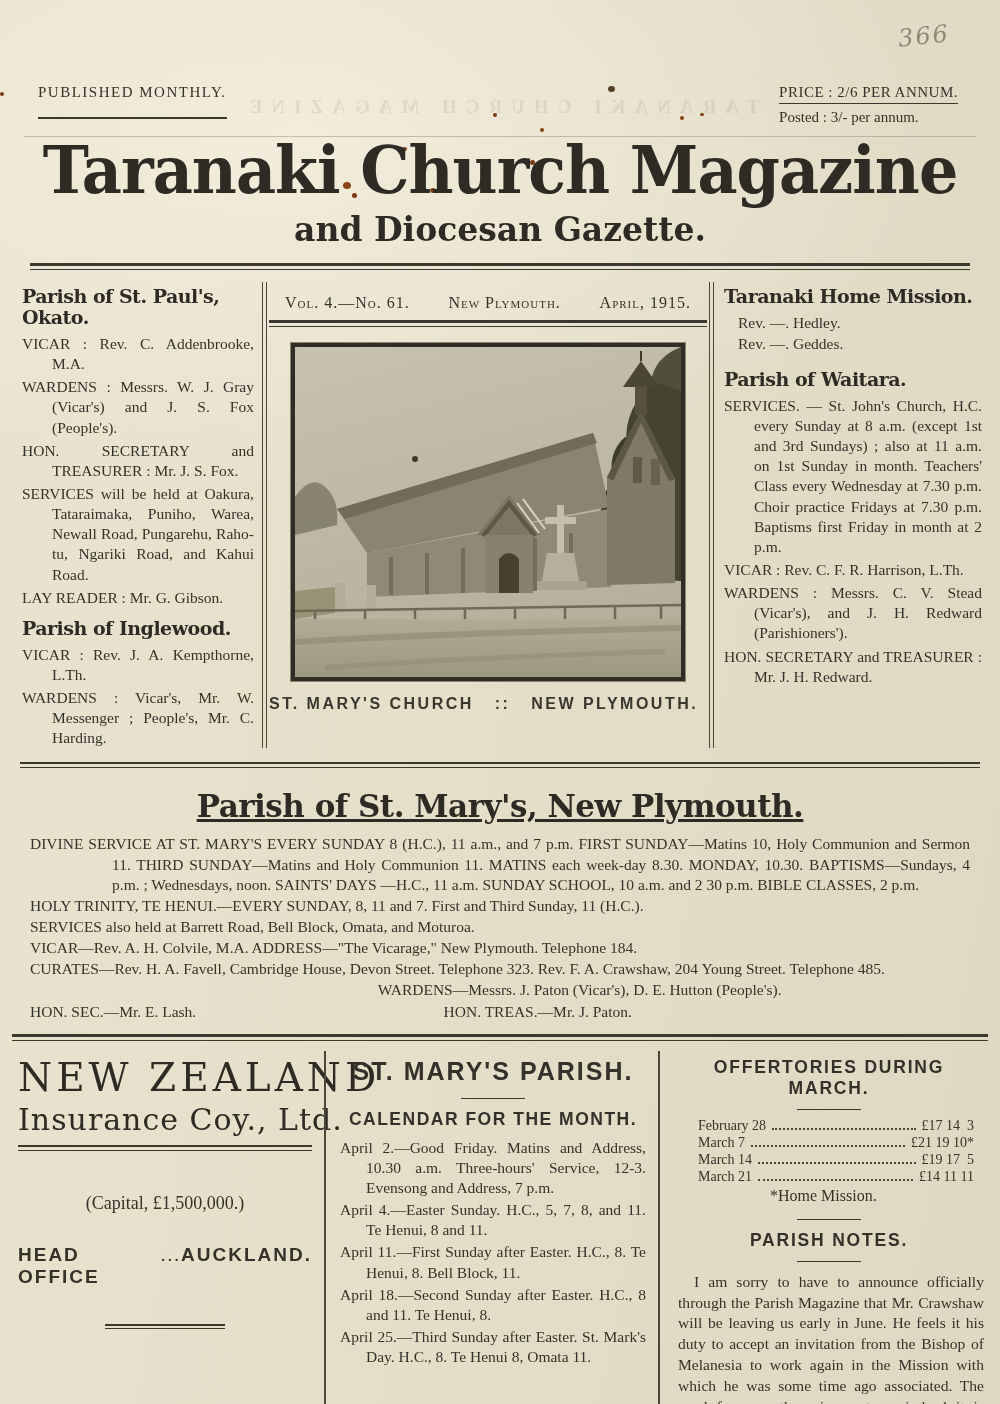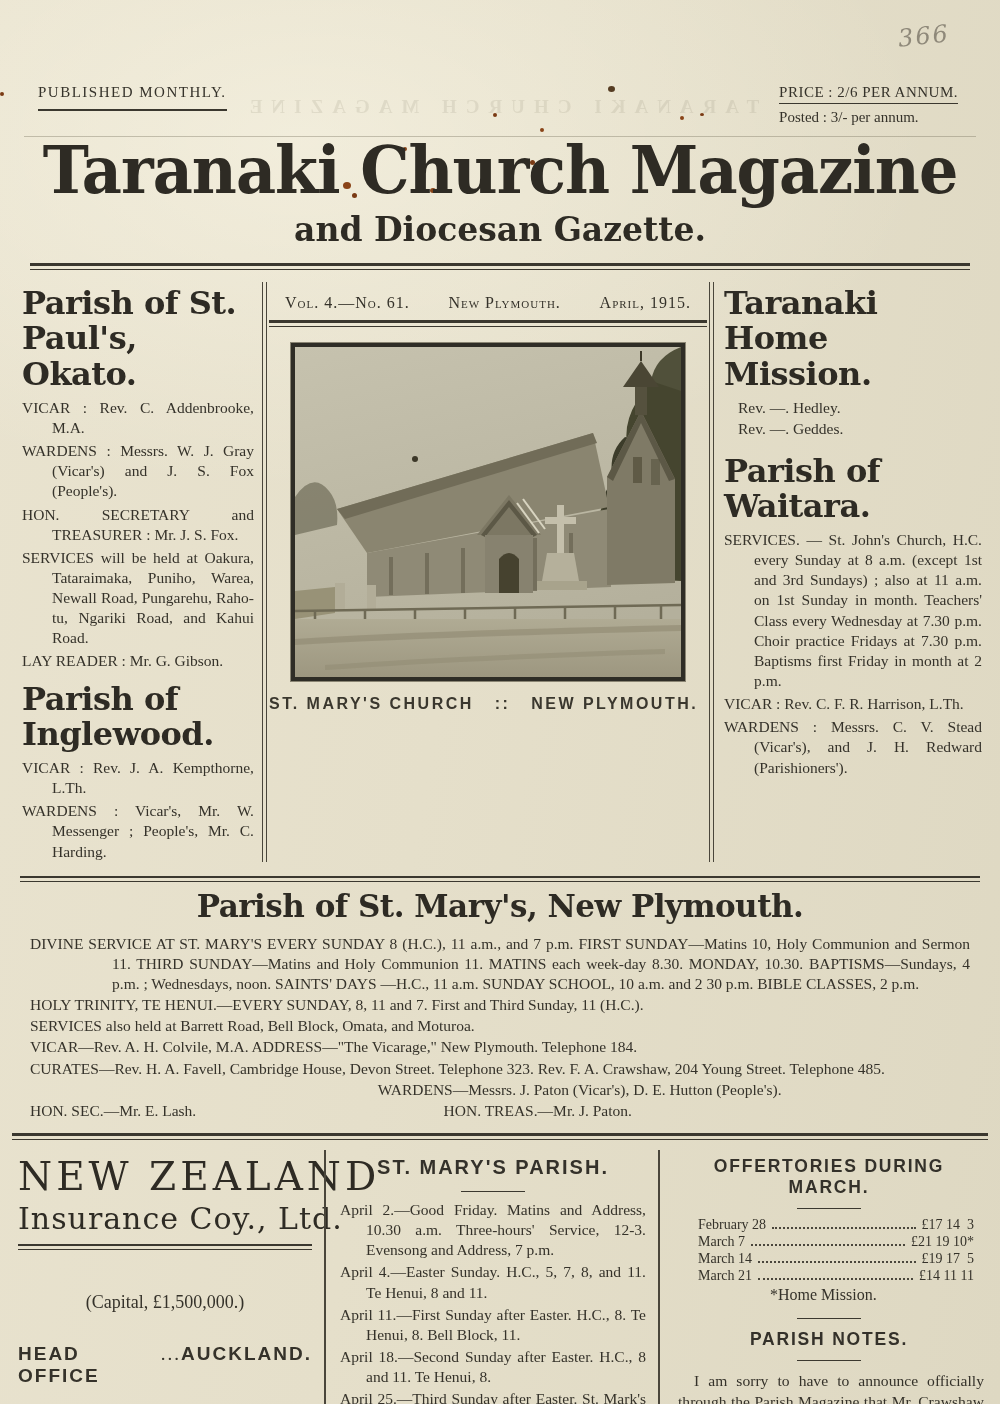--- a/index.html
+++ b/index.html
@@ -15,66 +15,66 @@
   .rule-double{height:3px;border-top:3px solid #3b382f;border-bottom:1px solid #3b382f;}
   .rule-double.thin{border-top-width:2px;}
   .vrd{width:3px;border-left:1.5px solid #4a463b;border-right:1.5px solid #4a463b;align-self:stretch;}
   .vr{width:2px;background:#4a463b;align-self:stretch;}
   .mini-rule-double{width:120px;height:2px;border-top:2.5px solid #3b382f;border-bottom:1px solid #3b382f;margin:0 auto;}
   .mini-rule{width:64px;border-top:1.5px solid #3b382f;margin:0 auto;}
   
   .handwritten{position:absolute;top:22px;right:50px;font-style:italic;color:#8f897a;
     font-size:24px;transform:rotate(-6deg);letter-spacing:2px;font-family:"DejaVu Serif",serif;}
   .header-row{display:flex;justify-content:space-between;align-items:flex-start;margin:84px 42px 0 38px;position:relative;z-index:2;}
-  .published{font-size:15px;letter-spacing:1.5px;border-bottom:2px solid #3b382f;padding-bottom:8px;}
+  .published{font-size:15px;letter-spacing:1.5px;border-bottom:2px solid #3b382f;padding-bottom:16px;}
   .price{font-size:15px;letter-spacing:0.5px;border-bottom:1.5px solid #3b382f;padding-bottom:2px;}
   .posted{font-size:15px;margin-top:5px;}
   .ghost{position:absolute;top:96px;left:0;right:0;text-align:center;transform:scaleX(-1);
     opacity:0.12;color:#6d6750;font-weight:bold;font-size:19px;letter-spacing:9px;filter:blur(0.7px);}
   .faint-line{border-top:1px solid rgba(110,104,82,0.35);margin:10px 24px 0;}
   .masthead{ text-align:center;margin-top:2px;font-family:"DejaVu Serif",serif;font-weight:bold;
     font-size:62px;line-height:1.02;letter-spacing:-1px;transform:scaleY(1.04);color:#2e2b24;}
   .masthead-sub{text-align:center;font-family:"DejaVu Serif",serif;font-weight:bold;
     font-size:33px;margin-top:8px;color:#2e2b24;}
   
   .bl{font-family:"DejaVu Serif",serif;font-weight:bold;color:#2e2b24;letter-spacing:-0.5px;}
   
   .cols-top{display:flex;margin:12px 16px 0 20px;}
   .col-left{width:232px;padding:2px 8px 0 2px;}
   .col-center{width:438px;padding:0 2px;}
   .col-right{flex:1;padding:2px 2px 0 10px;}
-  .parish-h{font-size:32px;line-height:1.1;margin:4px 0 6px;}
+  .parish-h{font-size:19px;line-height:1.1;margin:4px 0 6px;}
   .parish-h.first{margin-top:2px;}
   .entry{font-size:15.5px;line-height:1.3;text-align:justify;padding-left:30px;text-indent:-30px;margin-top:3px;}
   .plain-line{font-size:15.5px;line-height:1.35;padding-left:14px;}
   .issue-line{display:flex;justify-content:space-between;padding:12px 16px 8px;font-size:16px;
     font-variant:small-caps;letter-spacing:1px;text-align:center;}
   .photo-frame{width:386px;margin:16px auto 0;border:4px solid #2f2d26;box-shadow:0 0 0 1px #8a8573;background:#b9b5a2;}
   .photo-frame svg{display:block;}
   .caption{margin-top:14px;text-align:left;font-family:"Liberation Sans",sans-serif;
     font-weight:bold;font-size:16px;letter-spacing:2.5px;color:#3a372e;white-space:pre;}
   
-  .stmarys-h{text-align:center;font-size:31px;margin:6px 0 6px;}
+  .stmarys-h{text-align:center;font-size:31px;margin:20px 0 6px;text-decoration:underline;}
   .wide{margin:10px 30px;font-size:15.5px;line-height:1.3;}
   .wpara{text-align:justify;padding-left:82px;text-indent:-82px;margin-top:1px;}
   .wardens-line{margin-left:37%;margin-top:1px;}
   .hon-row{display:flex;margin-top:1px;}
   .hon-row .c1{width:44%;}
   
   .cols-bot{display:flex;margin:10px 14px 0 16px;min-height:396px;}
   .bcol1{width:294px;padding:4px 12px 0 2px;}
   .bcol2{width:306px;padding:4px 12px 0 14px;}
   .bcol3{flex:1;padding:4px 2px 0 14px;}
   .sans-h{font-family:"Liberation Sans",sans-serif;font-weight:bold;text-align:center;color:#34312a;}
   .nz1{font-family:"DejaVu Serif",serif;font-size:39px;letter-spacing:4px;text-align:center;white-space:nowrap;color:#2e2b24;}
   .nz2{font-family:"DejaVu Serif",serif;font-size:30px;letter-spacing:1px;text-align:center;white-space:nowrap;color:#2e2b24;margin-top:2px;}
   .capital{text-align:center;font-size:18px;margin-top:42px;}
   .head-office{display:flex;justify-content:space-between;font-family:"Liberation Sans",sans-serif;
     font-weight:bold;font-size:19px;letter-spacing:2px;margin-top:30px;}
-  .cal-title{font-size:20px;letter-spacing:2px;margin-top:2px;}
+  .cal-title{font-size:25px;letter-spacing:2px;margin-top:2px;}
   .cal-sub{font-size:17.5px;letter-spacing:1.5px;margin-top:10px;}
   .cal-item{font-size:15.5px;line-height:1.3;text-align:justify;padding-left:26px;text-indent:-26px;margin-top:2px;}
   .cal-list{margin-top:8px;}
   .off-title{font-size:17.5px;letter-spacing:1.8px;margin-top:2px;}
   .off-table{margin:8px 10px 0 24px;font-size:14px;}
   .off-row{display:flex;align-items:baseline;margin-top:1px;}
   .off-date{white-space:nowrap;}
   .off-leader{flex:1;border-bottom:2px dotted #4a463c;margin:0 6px 4px;}
   .off-amt{white-space:pre;}
   .off-foot{margin:2px 0 0 96px;font-size:16px;}
@@ -227,20 +227,21 @@
     <div class="vrd"></div>
 
     <div class="col-right">
       <div class="bl parish-h first">Taranaki Home Mission.</div>
       <div class="plain-line">Rev. —. Hedley.</div>
       <div class="plain-line">Rev. —. Geddes.</div>
       <div class="bl parish-h" style="margin-top:14px;">Parish of Waitara.</div>
       <div class="entry">SERVICES. — St. John's Church, H.C. every Sunday at 8 a.m. (except 1st and 3rd Sundays) ; also at 11 a.m. on 1st Sunday in month. Teachers' Class every Wednesday at 7.30 p.m. Choir practice Fridays at 7.30 p.m. Baptisms first Friday in month at 2 p.m.</div>
       <div class="entry">VICAR : Rev. C. F. R. Harrison, L.Th.</div>
       <div class="entry">WARDENS : Messrs. C. V. Stead (Vicar's), and J. H. Redward (Parishioners').</div>
+      <div class="entry">HON. SECRETARY and TREASURER : Mr. J. H. Redward.</div>
     </div>
   </div>
 
   <div class="rule-double thin" style="margin:14px 20px 0;"></div>
 
   <div class="bl stmarys-h">Parish of St. Mary's, New Plymouth.</div>
   <div class="wide">
     <div class="wpara">DIVINE SERVICE AT ST. MARY'S EVERY SUNDAY 8 (H.C.), 11 a.m., and 7 p.m.   FIRST SUNDAY—Matins 10, Holy Communion and Sermon 11.   THIRD SUNDAY—Matins and Holy Communion 11.   MATINS each week-day 8.30.   MONDAY, 10.30.   BAPTISMS—Sundays, 4 p.m. ; Wednesdays, noon.   SAINTS' DAYS —H.C., 11 a.m.   SUNDAY SCHOOL, 10 a.m. and 2 30 p.m.   BIBLE CLASSES, 2 p.m.</div>
     <div class="wpara">HOLY TRINITY, TE HENUI.—EVERY SUNDAY, 8, 11 and 7.   First and Third Sunday, 11 (H.C.).</div>
     <div class="wpara">SERVICES also held at Barrett Road, Bell Block, Omata, and Moturoa.</div>
@@ -269,20 +270,21 @@
       </div>
       <div class="mini-rule-double" style="margin-top:36px;"></div>
 
     </div>
 
     <div class="vr"></div>
 
     <div class="bcol2">
       <div class="sans-h cal-title">ST. MARY'S PARISH.</div>
       <div class="mini-rule" style="margin-top:12px;"></div>
+      <div class="sans-h cal-sub">CALENDAR FOR THE MONTH.</div>
       <div class="cal-list">
         <div class="cal-item">April 2.—Good Friday.  Matins and Address, 10.30 a.m.  Three-hours' Service, 12-3.  Evensong and Address, 7 p.m.</div>
         <div class="cal-item">April 4.—Easter Sunday.  H.C., 5, 7, 8, and 11.  Te Henui, 8 and 11.</div>
         <div class="cal-item">April 11.—First Sunday after Easter. H.C., 8.  Te Henui, 8.  Bell Block, 11.</div>
         <div class="cal-item">April 18.—Second Sunday after Easter. H.C., 8 and 11.  Te Henui, 8.</div>
         <div class="cal-item">April 25.—Third Sunday after Easter. St. Mark's Day.   H.C., 8.   Te Henui 8, Omata 11.</div>
 
       </div>
     </div>
 

